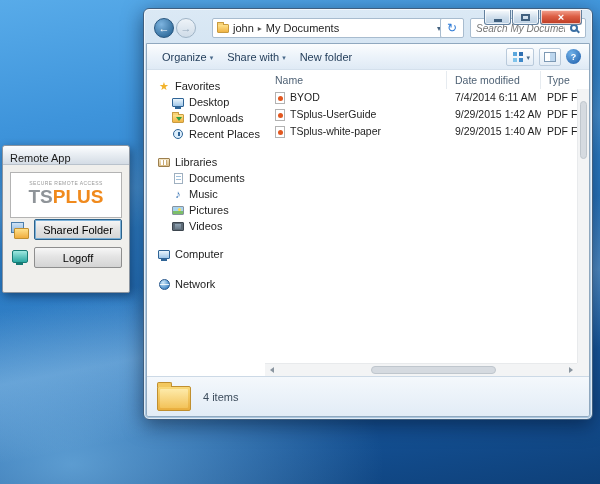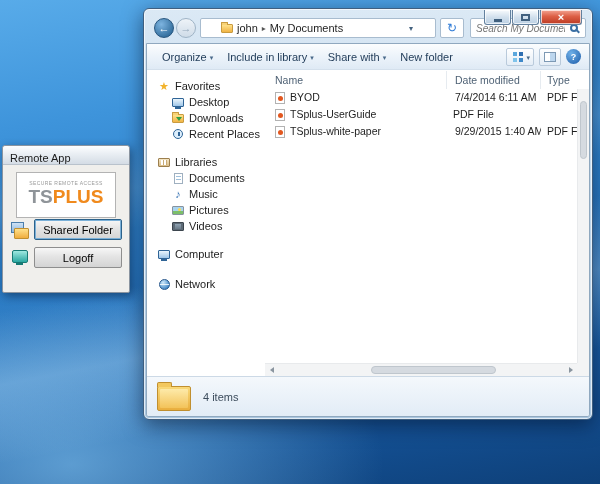--- a/index.html
+++ b/index.html
@@ -33,23 +33,23 @@
   .max-glyph { width: 9px; height: 7px; border: 2px solid #41607e; }
   .close-glyph { color: #fff; font-size: 11px; font-weight: bold; line-height: 12px; }
 
   .nav { position: absolute; left: 10px; top: 9px; display: flex; gap: 2px; }
   .navbtn { width: 20px; height: 20px; border-radius: 50%; display: flex; align-items: center;
     justify-content: center; font-size: 11px; line-height: 1; }
   .navbtn.back { background: radial-gradient(circle at 35% 30%, #7db4e0, #35709f 75%);
     color: #fff; border: 1px solid #28567f; }
   .navbtn.fwd { background: linear-gradient(#eef3f8, #cfdce8); color: #93a7ba; border: 1px solid #9fb4c6; }
 
-  .addressbar { position: absolute; left: 56px; top: 9px; width: 236px; height: 20px; background: #fff;
+  .addressbar { position: absolute; left: 68px; top: 9px; width: 236px; height: 20px; background: #fff;
     border: 1px solid #a8bccf; border-radius: 2px; display: flex; align-items: center;
-    font-size: 11px; color: #1e1e1e; padding: 0 20px; }
+    font-size: 11px; color: #1e1e1e; padding: 0 4px; }
   .crumb { padding: 0 4px; white-space: nowrap; }
   .csep { font-size: 8px; color: #555; }
   .spacer { flex: 1; }
   .adrop { font-size: 8px; color: #44627f; padding: 0 2px; }
 
   .refreshbtn { position: absolute; left: 296px; top: 9px; width: 24px; height: 20px; background: #fff;
     border: 1px solid #a8bccf; border-radius: 2px; display: flex; align-items: center;
     justify-content: center; color: #2f7bd6; font-size: 12px; line-height: 1; }
 
   .searchbox { position: absolute; left: 326px; top: 9px; width: 116px; height: 20px; background: #fff;
@@ -168,21 +168,21 @@
     background: linear-gradient(#fdeaa9, #f3c35a); border-radius: 1px; }
   .stext { font-size: 11px; color: #3c4c5c; }
 
   
   .remote { position: absolute; left: 2px; top: 145px; width: 128px; height: 148px; background: #f0efec;
     border: 1px solid #8a94a0; border-radius: 3px 3px 2px 2px;
     box-shadow: 2px 3px 10px rgba(0,10,30,.45); z-index: 3; }
   .ra-title { height: 19px; background: linear-gradient(#fdfeff, #e9eef3 45%, #d4dce5);
     border-bottom: 1px solid #b9c2cc; border-radius: 3px 3px 0 0; display: flex; align-items: flex-end;
     padding: 0 7px; font-size: 11px; color: #1a1a1a; }
-  .ra-logo { margin: 7px auto 0; width: 100px; height: 46px; background: #fff; border: 1px solid #b3b3b3;
+  .ra-logo { margin: 7px auto 0; width: 112px; height: 46px; background: #fff; border: 1px solid #b3b3b3;
     text-align: center; overflow: hidden; }
   .ra-tag { font-size: 5px; color: #9a9a9a; letter-spacing: .4px; margin-top: 7px; }
   .ra-word { font-size: 19px; font-weight: bold; line-height: 22px; }
   .ra-word .ts { color: #8f9499; }
   .ra-word .plus { color: #f08a1d; }
   .ra-row { display: flex; align-items: center; margin: 1px 7px 0; gap: 4px; }
   .ra-row.second { margin-top: 7px; }
   .ra-btn { flex: 1; height: 21px; background: linear-gradient(#f7f7f7, #e4e4e4 45%, #d4d4d4);
     border: 1px solid #8e8e8e; border-radius: 2px; font: 11px "Liberation Sans", sans-serif; color: #000; }
   .ra-btn.focused { border-color: #2c628b; box-shadow: inset 0 0 0 1px #7ab0d8; }
@@ -261,24 +261,20 @@
     </div>
 
     <div class="ex-body">
 
       <div class="toolbar">
         <span class="tb-btn">
             <span>Organize</span>
             <span class="caret">▾</span>
           </span>
         <span class="tb-btn">
-            <span>Include in library</span>
-            <span class="caret">▾</span>
-          </span>
-        <span class="tb-btn">
             <span>Share with</span>
             <span class="caret">▾</span>
           </span>
         <span class="tb-btn">
             <span>New folder</span>
           </span>
         <span class="tb-right">
           <span class="views-btn">
               <span class="views-grid"></span>
               <span class="caret">▾</span>
@@ -375,20 +371,21 @@
                 <span>BYOD</span>
               </span>
             <span class="fcell c2">7/4/2014 6:11 AM</span>
             <span class="fcell c3">PDF File</span>
           </div>
           <div class="frow">
             <span class="fcell name">
                 <span class="pdfic"></span>
                 <span>TSplus-UserGuide</span>
               </span>
+            <span class="fcell c2">9/29/2015 1:42 AM</span>
             <span class="fcell c3">PDF File</span>
           </div>
           <div class="frow">
             <span class="fcell name">
                 <span class="pdfic"></span>
                 <span>TSplus-white-paper</span>
               </span>
             <span class="fcell c2">9/29/2015 1:40 AM</span>
             <span class="fcell c3">PDF File</span>
           </div>

